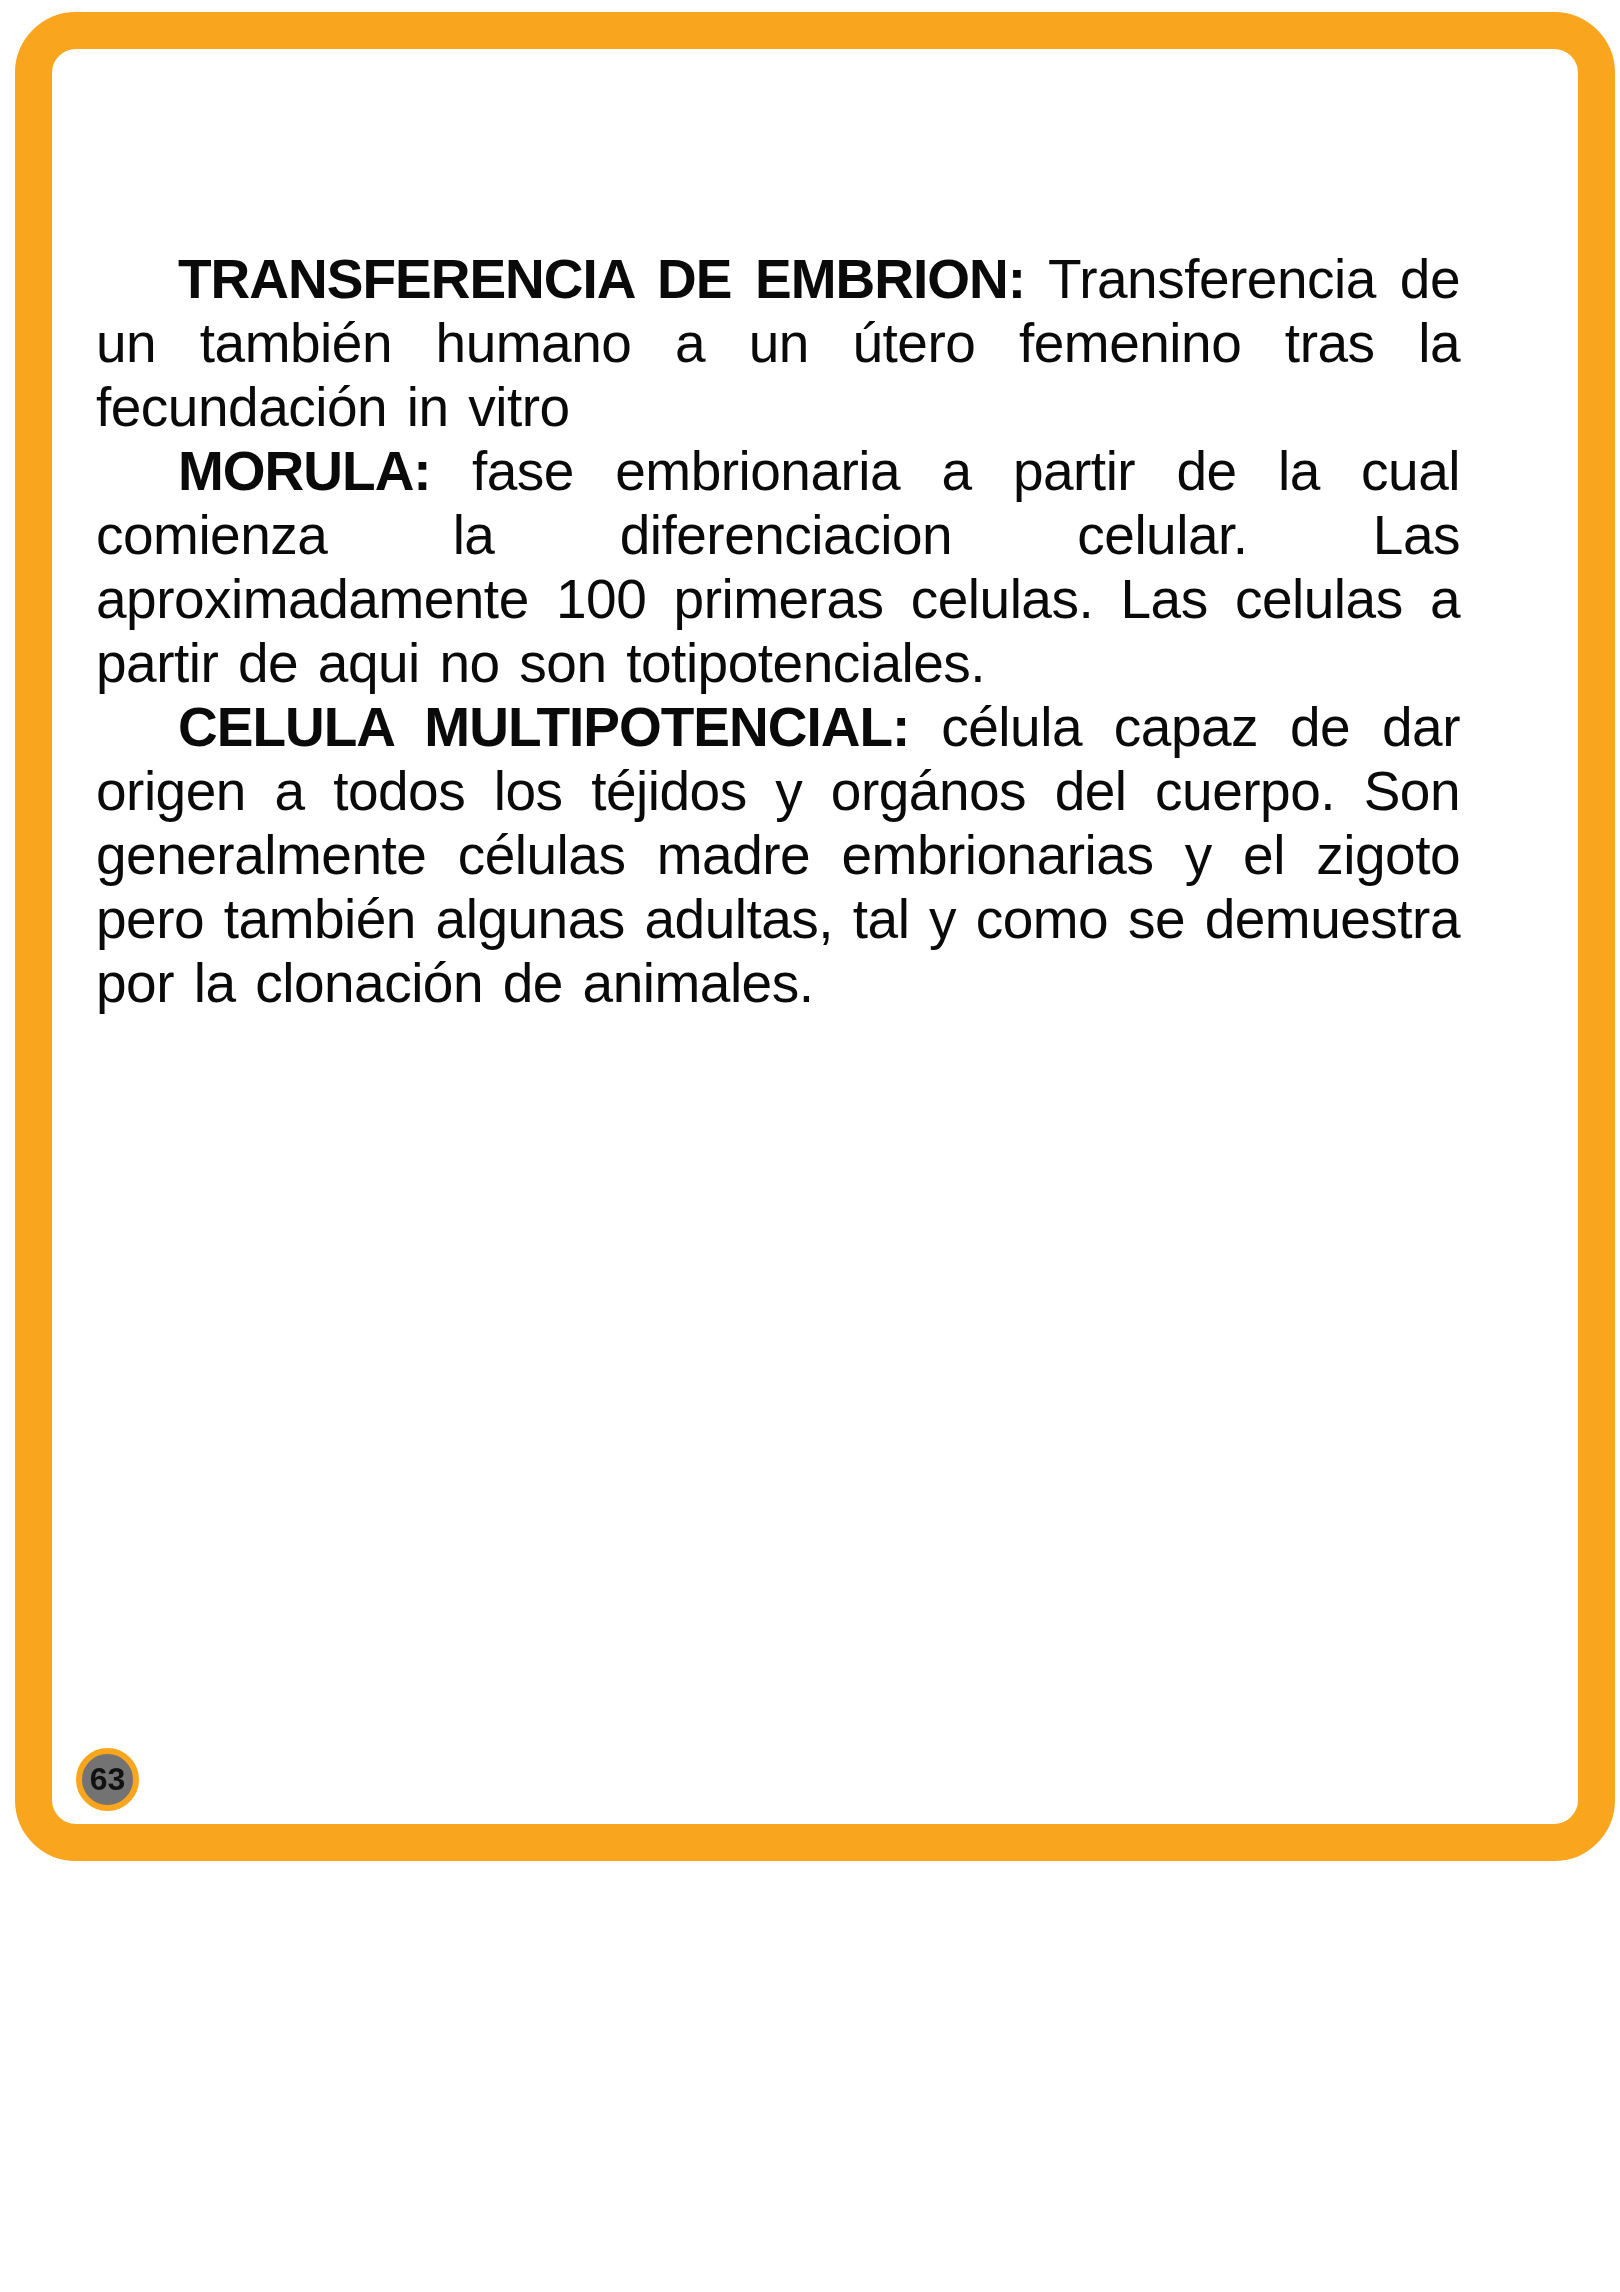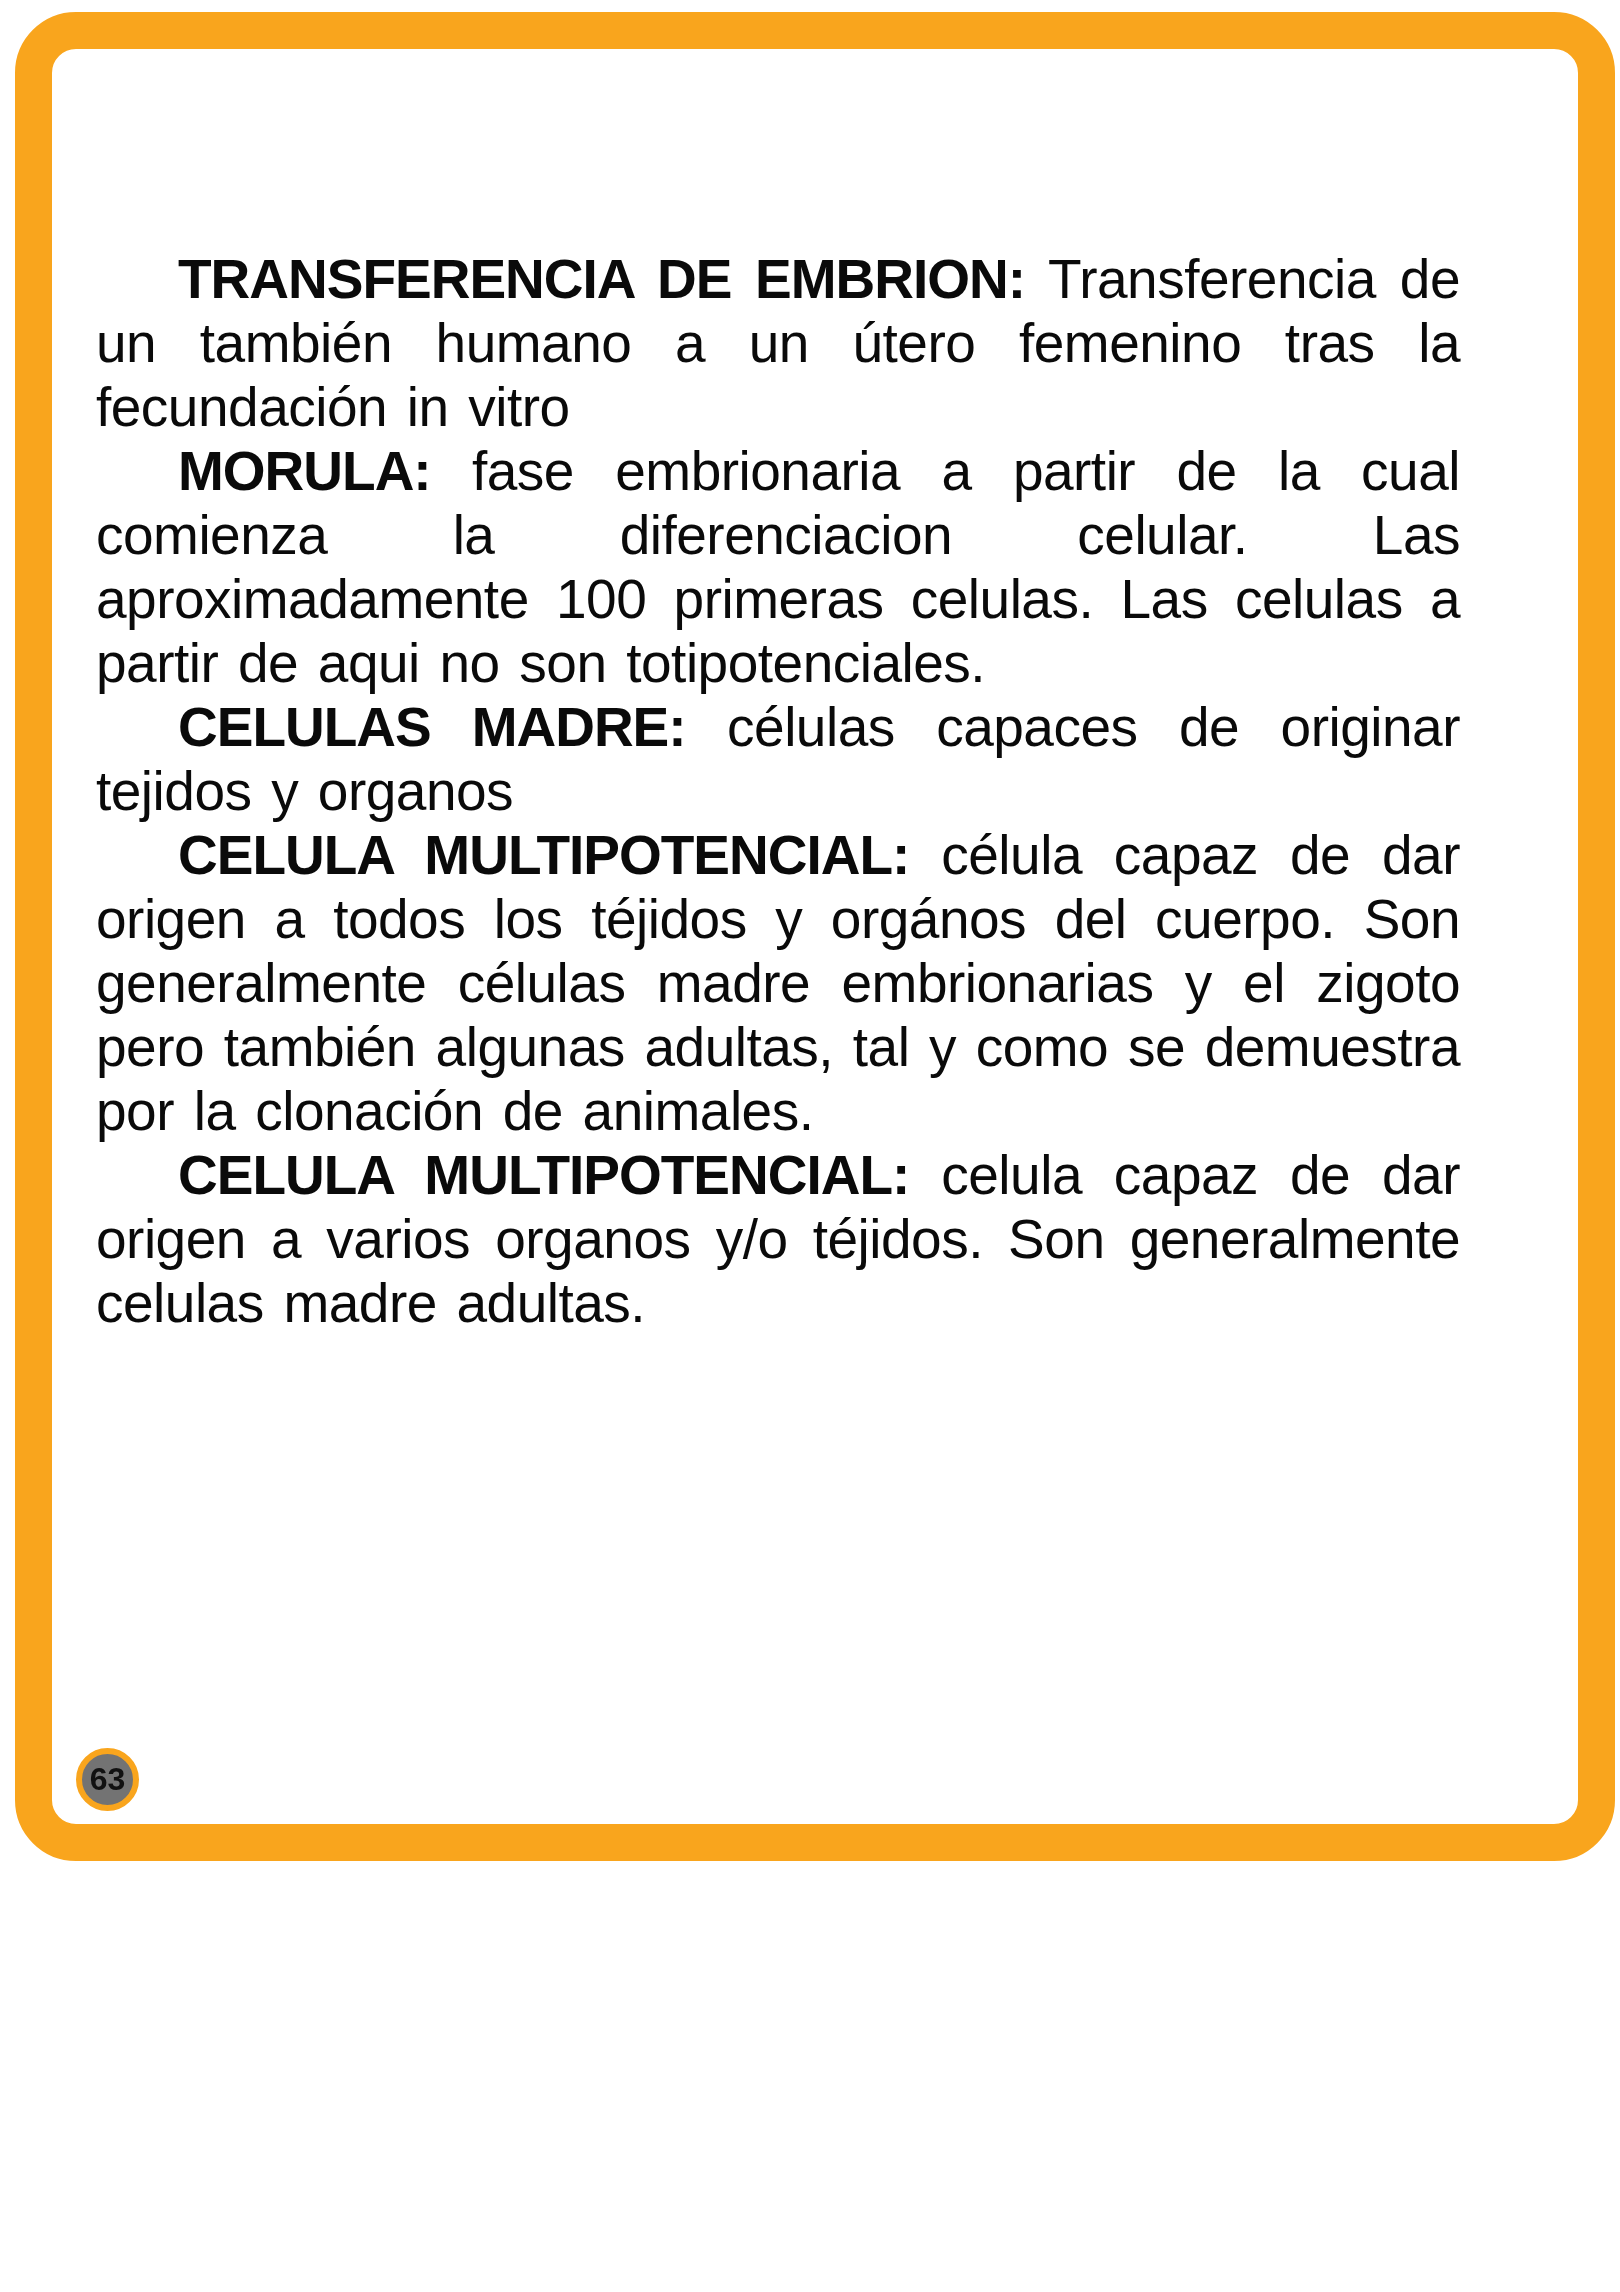--- a/index.html
+++ b/index.html
@@ -68,24 +68,22 @@
 
 <div class="page-frame"></div>
 
 <div class="text-block">
 
   <p class="entry"><span class="term">TRANSFERENCIA DE EMBRION:</span> <span>Transferencia de un también humano a un útero femenino tras la fecundación in vitro</span></p>
 
 
   <p class="entry"><span class="term">MORULA:</span> <span>fase embrionaria a partir de la cual comienza la diferenciacion celular. Las aproximadamente 100 primeras celulas. Las celulas a partir de aqui no son totipotenciales.</span></p>
 
-  <p class="entry"><span class="term">CELULAS MADRE:</span> <span>células capaces de originar tejidos y organos</span></p>
 
   <p class="entry"><span class="term">CELULA MULTIPOTENCIAL:</span> <span>célula capaz de dar origen a todos los téjidos y orgános del cuerpo. Son generalmente células madre embrionarias y el zigoto pero también algunas adultas, tal y como se demuestra por la clonación de animales.</span></p>
 
-  <p class="entry"><span class="term">CELULA MULTIPOTENCIAL:</span> <span>celula capaz de dar origen a varios organos y/o téjidos. Son generalmente celulas madre adultas.</span></p>
 
 </div>
 
 <div class="page-badge">
   <span>63</span>
 </div>
 
 
 </body></html>

